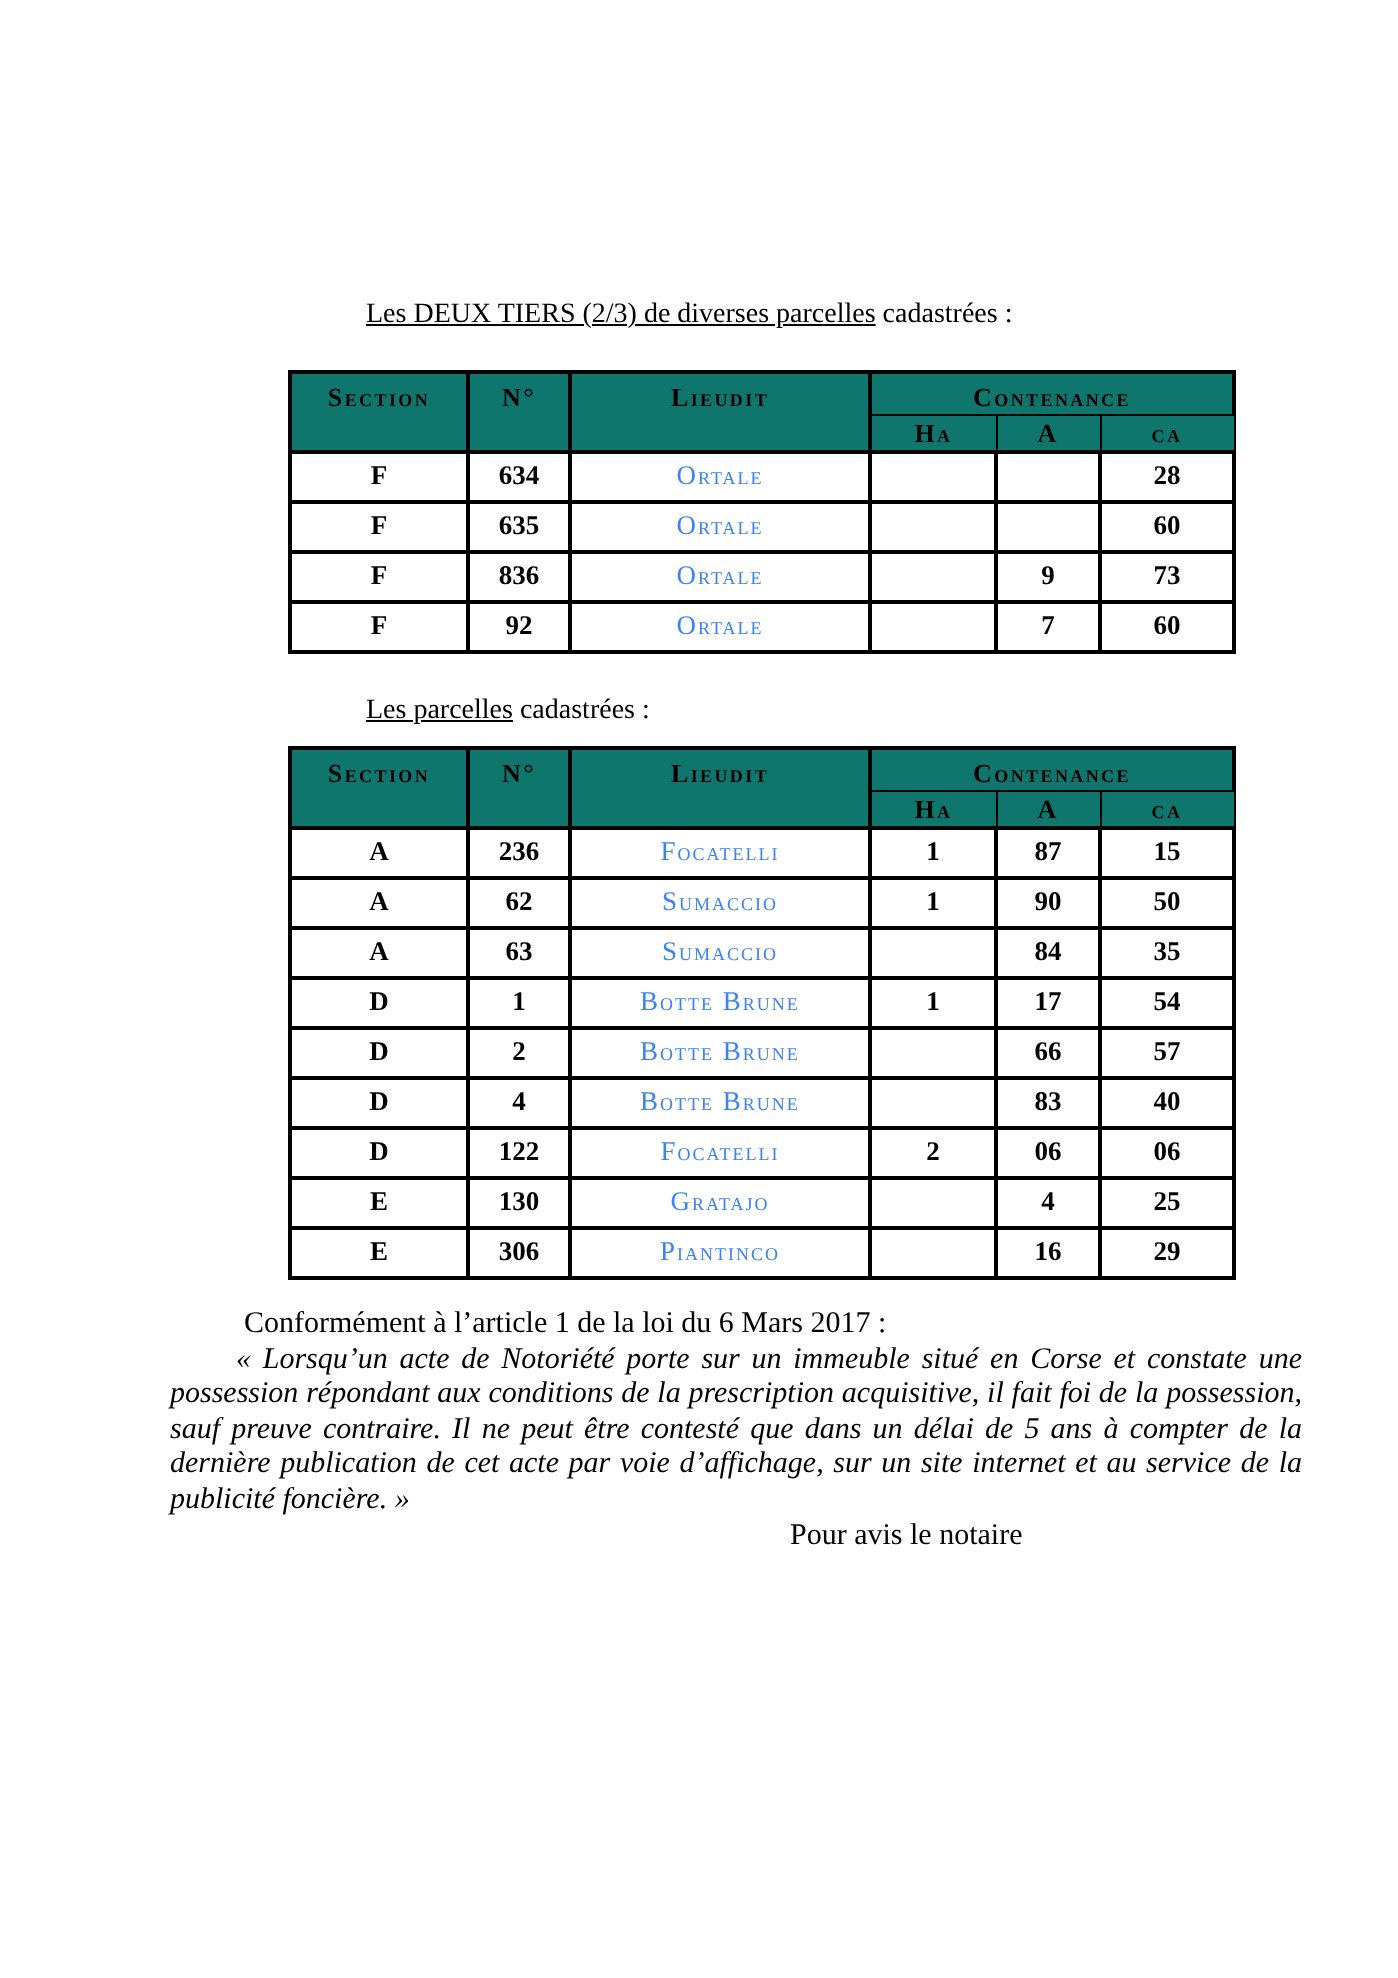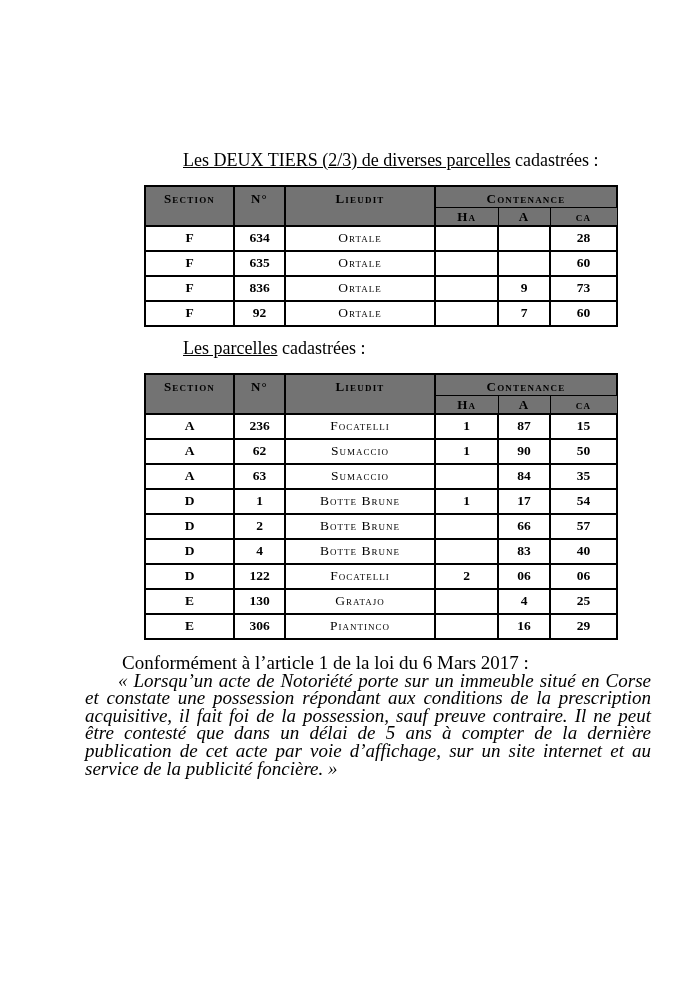--- a/index.html
+++ b/index.html
@@ -9,45 +9,45 @@
     width: 699px;
     height: 989px;
     background: #ffffff;
     color: #000000;
     font-family: "Liberation Serif", "DejaVu Serif", serif;
     overflow: hidden;
   }
   .heading {
     position: absolute;
     left: 183px;
-    font-size: 18px;
+    font-size: 14px;
     white-space: nowrap;
   }
   .heading .u { text-decoration: underline; }
   #heading-1 { top: 150px; }
-  #heading-2 { top: 338px; }
+  #heading-2 { top: 348px; }
 
   table.cadastre {
     position: absolute;
     left: 144px;
     width: 472px;
     border-collapse: collapse;
     table-layout: fixed;
   }
   #table-1 { top: 185px; }
   #table-2 { top: 373px; }
 
   table.cadastre th, table.cadastre td {
     border: 2px solid #000000;
     text-align: center;
     vertical-align: top;
     overflow: hidden;
   }
   table.cadastre th {
-    background: #737373;
+    background: #0f766e;
     font-weight: bold;
     font-variant: small-caps;
     font-size: 13px;
     letter-spacing: 1.2px;
     padding-top: 4px;
     height: 20px;
   }
   table.cadastre tr.subrow th {
     height: 17px;
     padding-top: 1px;
@@ -58,30 +58,30 @@
   table.cadastre td {
     height: 25px;
     padding-top: 3px;
     font-size: 13.5px;
     background: #ffffff;
   }
   td.sec, td.num, td.cont { font-weight: bold; }
   td.lieu {
     font-variant: small-caps;
     letter-spacing: 1px;
-    color: #000000;
+    color: #3b82f6;
     font-size: 13px;
   }
 
   .footer-block {
     position: absolute;
     left: 85px;
     top: 654px;
     width: 566px;
-    font-size: 19px;
+    font-size: 15px;
     line-height: 17.6px;
   }
   .footer-block p.intro { text-indent: 37px; }
   .footer-block p.quote {
     font-style: italic;
     text-align: justify;
     text-indent: 33px;
   }
   .footer-block .signature {
     padding-left: 310px;
@@ -249,15 +249,16 @@
           <td class="cont"></td>
           <td class="cont">16</td>
           <td class="cont">29</td>
         </tr>
       </tbody>
   </table>
 
   <div class="footer-block">
     <p class="intro">Conformément à l’article 1 de la loi du 6 Mars 2017 :</p>
     <p class="quote">« Lorsqu’un acte de Notoriété porte sur un immeuble situé en Corse et constate une possession répondant aux conditions de la prescription acquisitive, il fait foi de la possession, sauf preuve contraire. Il ne peut être contesté que dans un délai de 5 ans à compter de la dernière publication de cet acte par voie d’affichage, sur un site internet et au service de la publicité foncière. »</p>
+    <div class="signature">Pour avis le notaire</div>
   </div>
 
 </div>
 
 </body></html>

